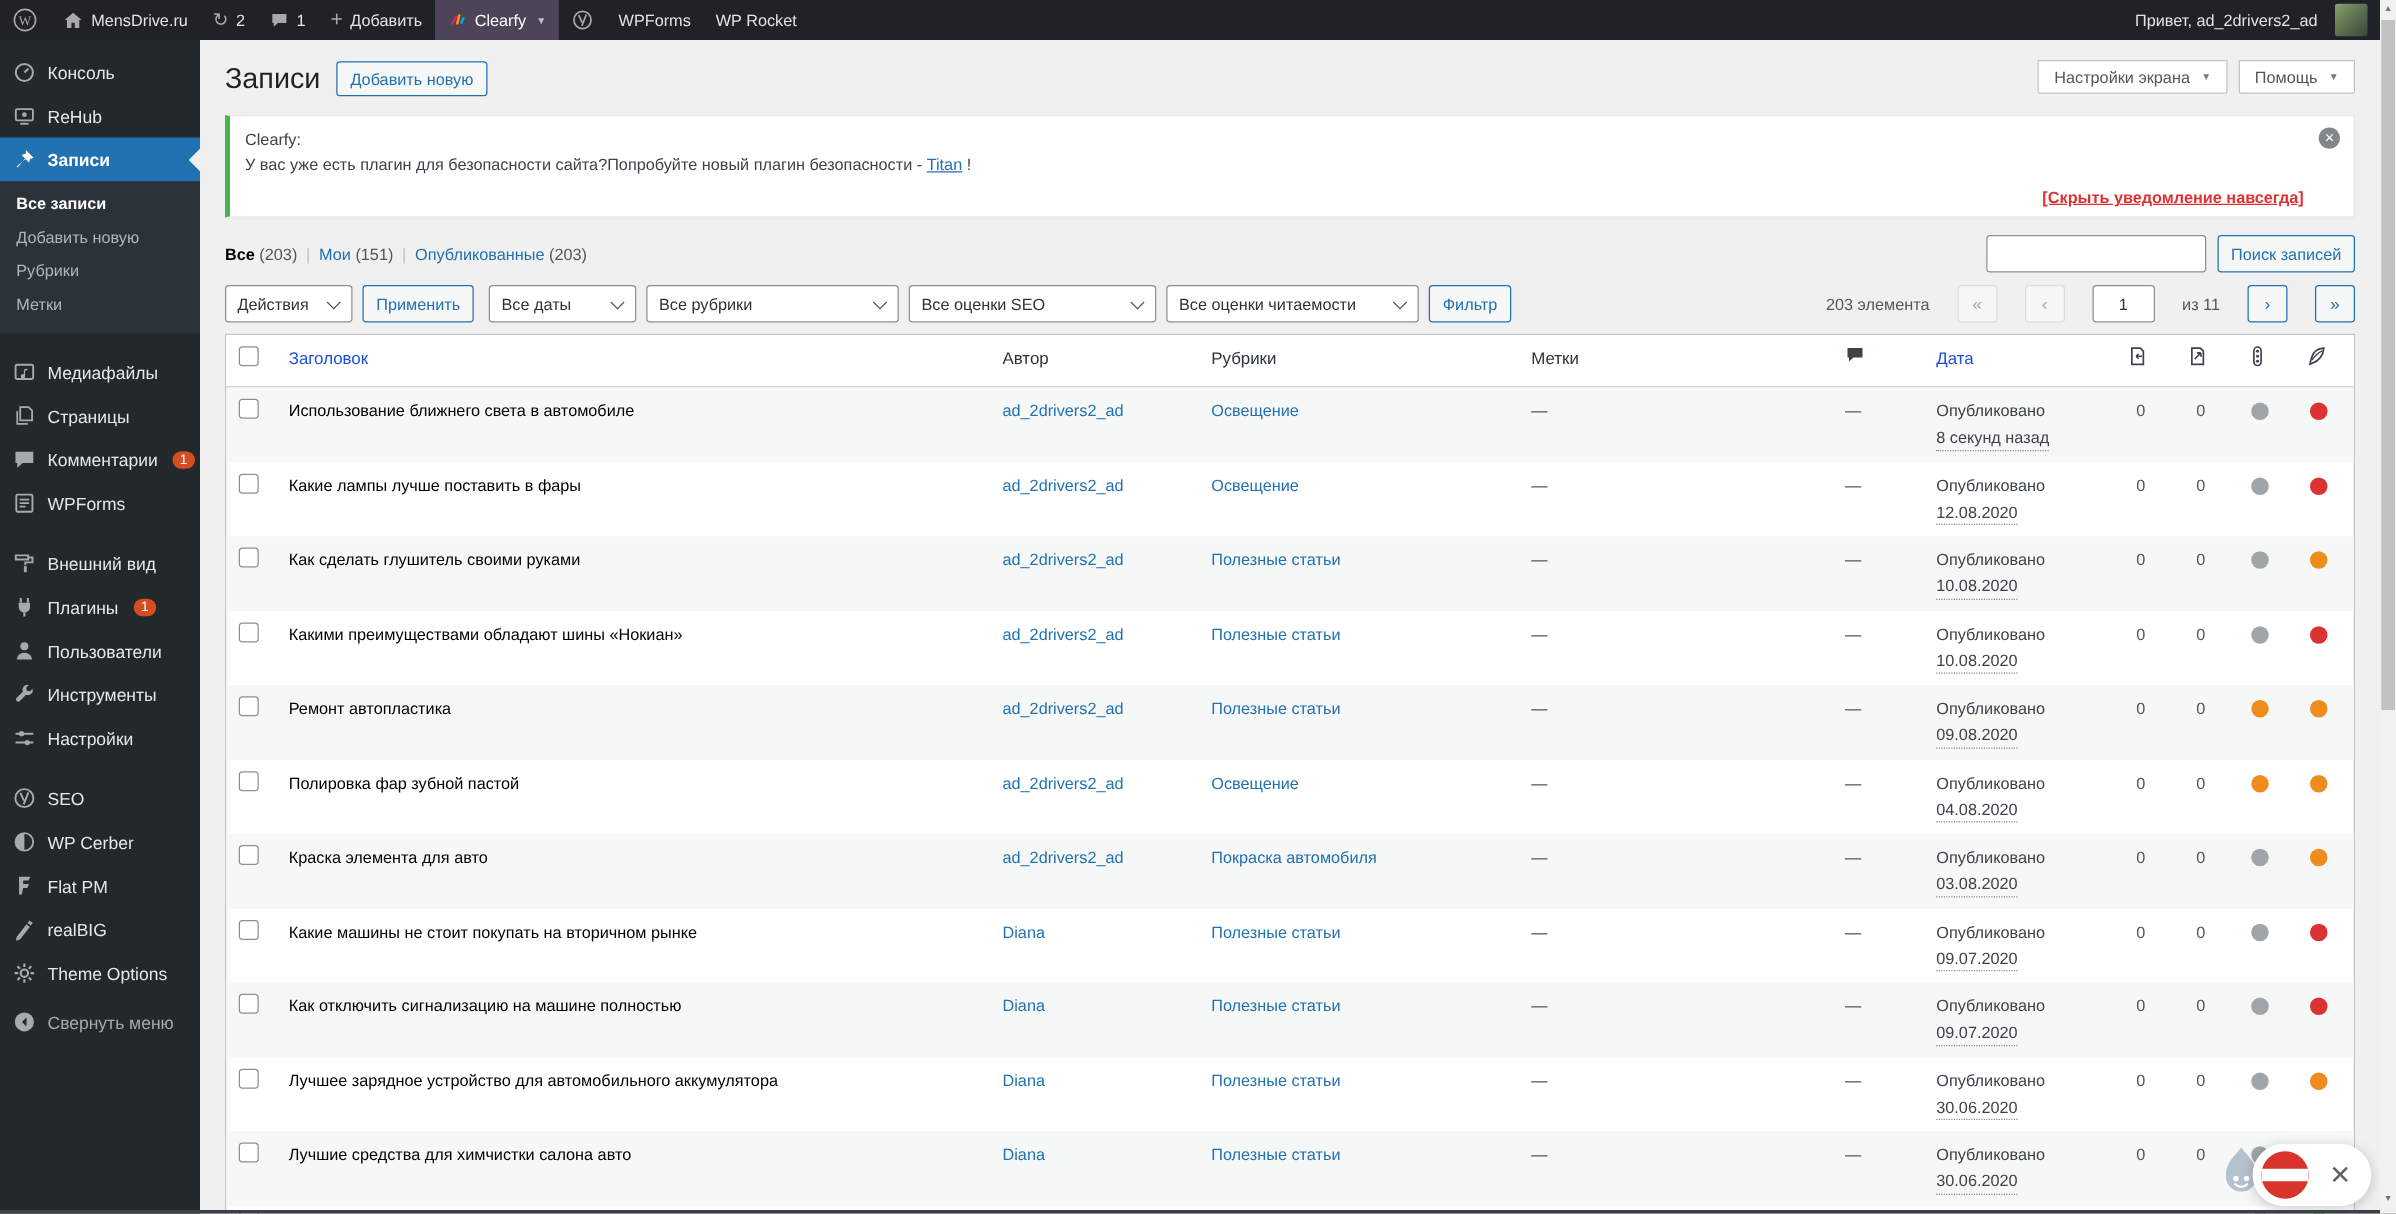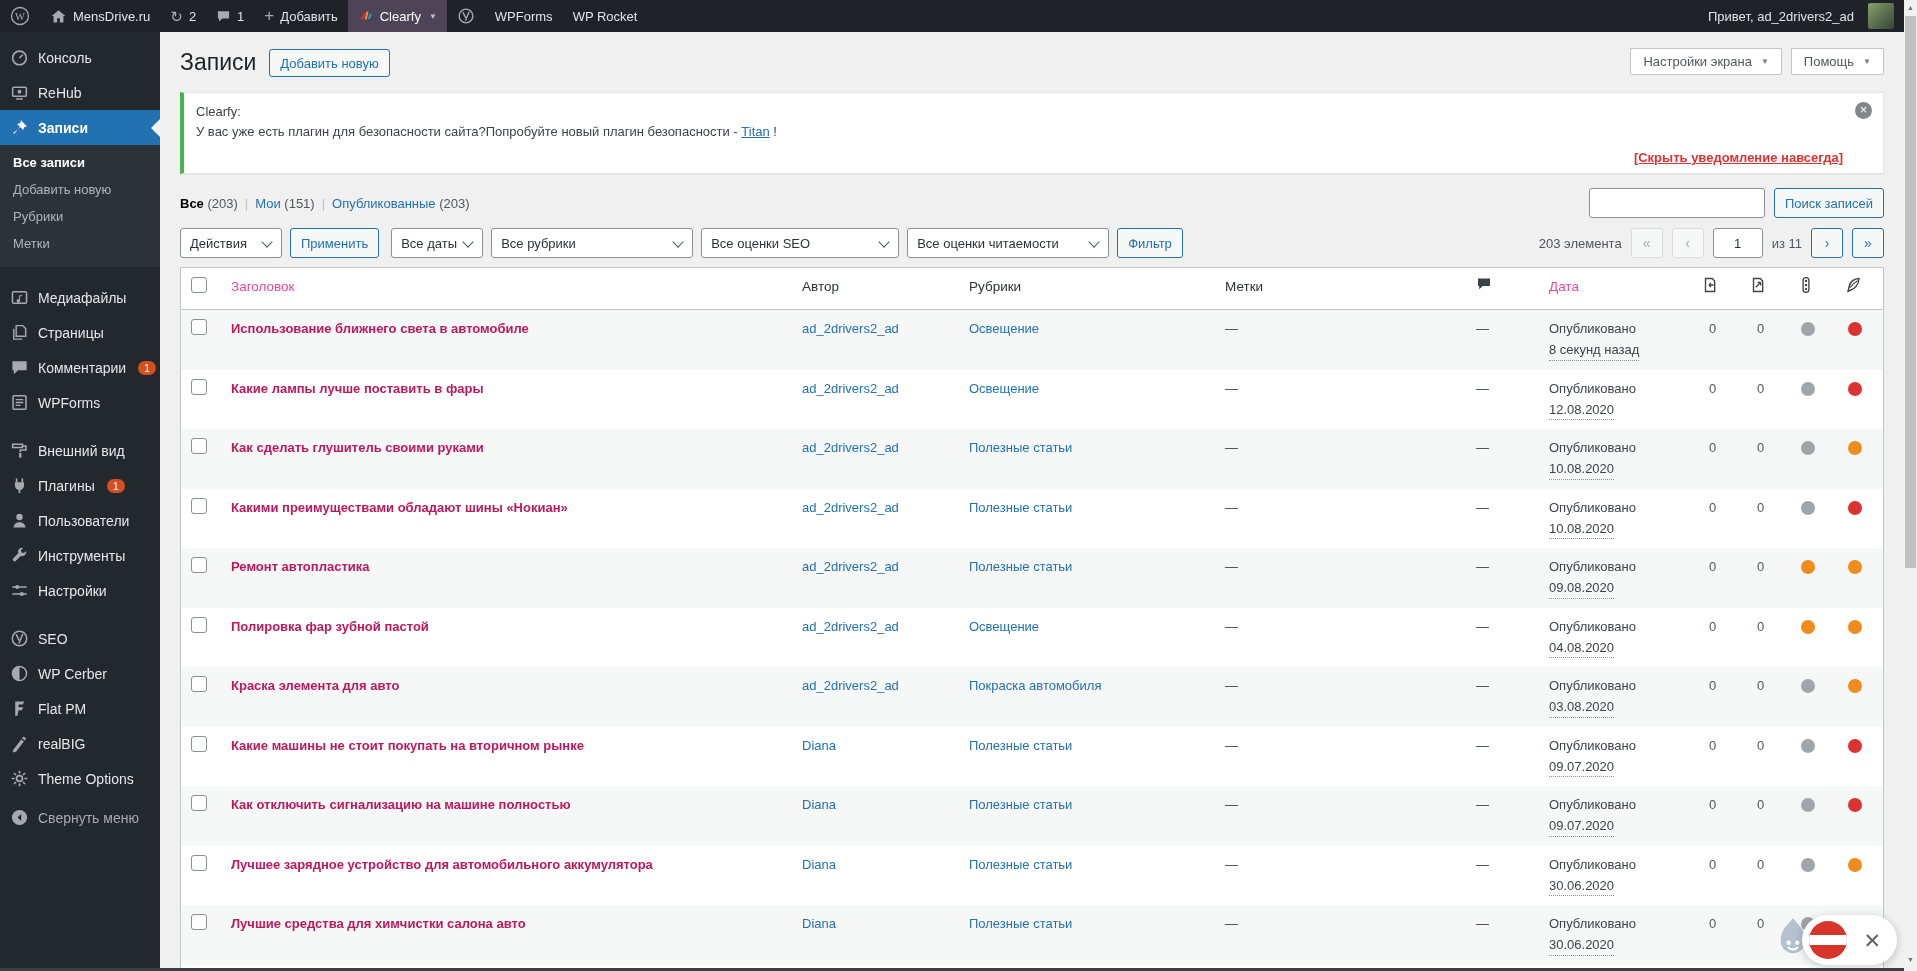--- a/index.html
+++ b/index.html
@@ -95,46 +95,46 @@
   
   .tablenav { display:flex; justify-content:space-between; align-items:flex-start; margin-top:10px; }
   .nav-left { display:flex; align-items:center; gap:8px; }
   .gap12 { margin-left:4px; }
   .select { position:relative; height:30px; background:#fff; border:1px solid #8c8f94;
     border-radius:3px; color:#2c3338; display:inline-flex; align-items:center;
     padding:0 26px 0 9px; cursor:pointer; white-space:nowrap; }
   .select::after { content:""; position:absolute; right:10px; top:50%; width:7px; height:7px;
     margin-top:-5px; border-right:1.6px solid #50575e; border-bottom:1.6px solid #50575e;
     transform:rotate(45deg); }
-  .w-actions{width:102px;} .w-dates{width:92px;} .w-cats{width:202px;}
+  .w-actions{width:102px;} .w-dates{width:118px;} .w-cats{width:202px;}
   .w-seo{width:198px;} .w-read{width:202px;}
-  .nav-right { display:flex; align-items:center; gap:9px; color:#50575e; }
+  .nav-right { display:flex; align-items:center; gap:22px; color:#50575e; }
   .pg-btn { width:32px; height:30px; border-radius:3px; display:flex; align-items:center;
     justify-content:center; font-size:14px; }
   .pg-disabled { background:#f6f7f7; border:1px solid #dcdcde; color:#a7aaad; }
   .pg-active { background:#f6f7f7; border:1px solid #2271b1; color:#2271b1; cursor:pointer; }
   .pg-input { width:50px; height:30px; text-align:center; border:1px solid #8c8f94;
     border-radius:3px; font-size:13px; color:#2c3338; font-family:inherit; background:#fff; }
 
   
   .table { margin-top:9px; background:#fff; border:1px solid #c3c4c7; }
   .trow { display:grid;
     grid-template-columns:42px minmax(0,1fr) 167px 256px 251px 73px 152px 48px 48px 47px 47px;
     align-items:start; }
   .thead { border-bottom:1px solid #c3c4c7; background:#fff; }
   .cell { padding:10px 8px; line-height:1.4; }
   .c-cb { padding:9px 0 0 10px; }
   .cbx { appearance:none; -webkit-appearance:none; width:16px; height:16px;
     border:1px solid #8c8f94; border-radius:3px; background:#fff; cursor:pointer; display:block; }
   .th-label { color:#2c3338; font-size:13.5px; }
-  .th-sort { color:#ec4899; font-size:13.5px; }
+  .th-sort { color:#1d4ed8; font-size:13.5px; }
   .th-icon { color:#3c434a; display:flex; padding-top:8px; }
   .rows .trow { height:59.5px; overflow:hidden; }
   .rows .trow:nth-child(odd) { background:#f6f7f7; }
-  .row-title { font-weight:bold; color:#be185d; }
+  .row-title { font-weight:normal; color:#000000; }
   .rlink { color:#2271b1; }
   .c-date span { display:block; color:#3c434a; }
   .date-val { display:inline-block !important; margin-top:3px;
     border-bottom:1px dotted #8c8f94; }
   .c-num { padding-left:16px; color:#50575e; }
   .c-dot { padding-top:12px; padding-left:12px; }
   .dot { width:14px; height:14px; border-radius:50%; display:block; }
   .trow.partial { height:14px; }
   .trow.partial .cell { padding-top:4px; }
   .trow.partial .c-dot { padding-top:4px; }

